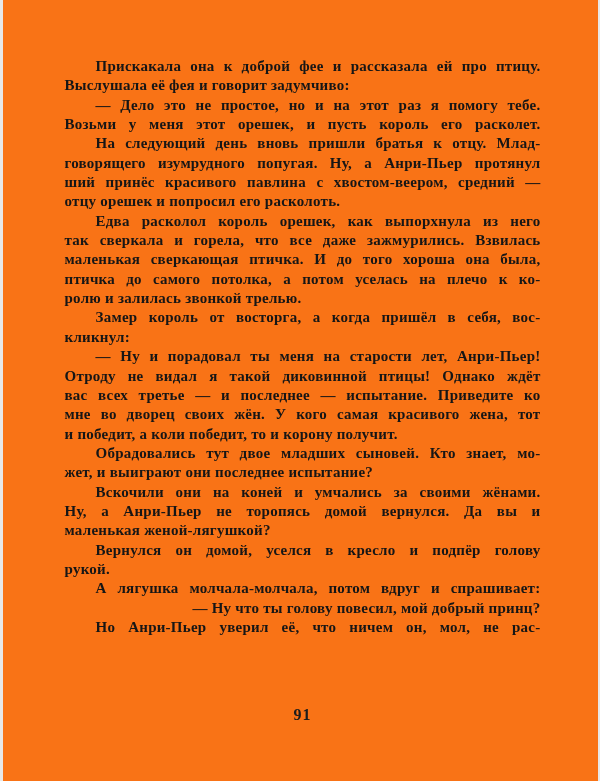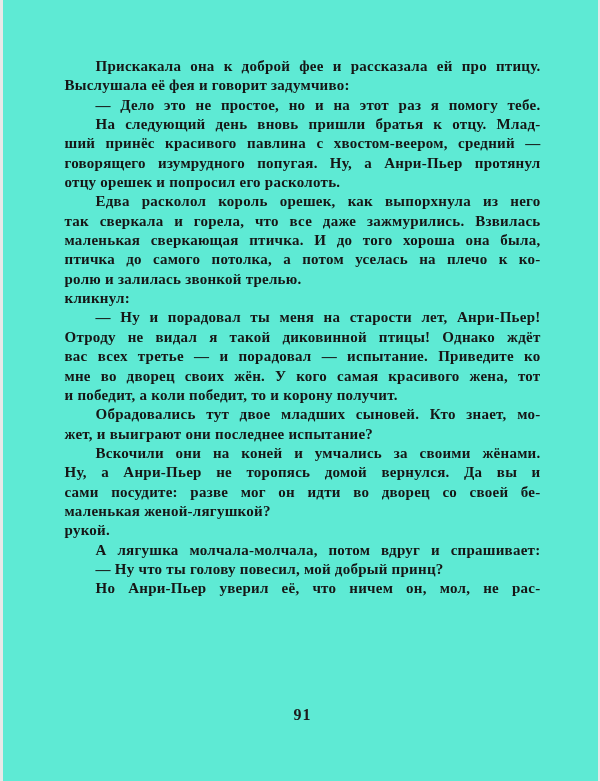--- a/index.html
+++ b/index.html
@@ -5,21 +5,21 @@
   html, body {
     margin: 0;
     padding: 0;
     background: #e8e8e8;
   }
   .book-page {
     position: relative;
     width: 595px;
     height: 781px;
     margin: 0 auto;
-    background: #5eead4;
+    background: #f97316;
     overflow: hidden;
     font-family: "Liberation Serif", "DejaVu Serif", serif;
     color: #161616;
   }
   .text-block {
     position: absolute;
     left: 62px;
     top: 57px;
     width: 476px;
     font-size: 15px;
@@ -34,20 +34,21 @@
   .ln {
     min-height: 19.35px;
     text-align: left;
   }
   .ln.jfy {
     text-align: justify;
     text-align-last: justify;
   }
   .ln.ind {
     text-indent: 31px;
+    text-align: right;
   }
   .page-number {
     position: absolute;
     left: 0;
     top: 706px;
     width: 600px;
     text-align: center;
     font-size: 16px;
     font-weight: 700;
     letter-spacing: 1px;
@@ -60,63 +61,65 @@
 <div class="book-page">
   <div class="text-block">
 
     <div class="para">
       <div class="ln ind jfy">Прискакала она к доброй фее и рассказала ей про птицу.</div>
       <div class="ln">Выслушала её фея и говорит задумчиво:</div>
     </div>
 
     <div class="para">
       <div class="ln ind jfy">— Дело это не простое, но и на этот раз я помогу тебе.</div>
+      <div class="ln jfy">Возьми у меня этот орешек, и пусть король его расколет.</div>
     </div>
 
 
     <div class="para">
       <div class="ln ind jfy">На следующий день вновь пришли братья к отцу. Млад-</div>
+      <div class="ln jfy">говорящего изумрудного попугая. Ну, а Анри-Пьер протянул</div>
       <div class="ln jfy">ший принёс красивого павлина с хвостом-веером, средний —</div>
-      <div class="ln jfy">говорящего изумрудного попугая. Ну, а Анри-Пьер протянул</div>
       <div class="ln">отцу орешек и попросил его расколоть.</div>
     </div>
 
     <div class="para">
       <div class="ln ind jfy">Едва расколол король орешек, как выпорхнула из него</div>
       <div class="ln jfy">так сверкала и горела, что все даже зажмурились. Взвилась</div>
       <div class="ln jfy">маленькая сверкающая птичка. И до того хороша она была,</div>
       <div class="ln jfy">птичка до самого потолка, а потом уселась на плечо к ко-</div>
       <div class="ln">ролю и залилась звонкой трелью.</div>
     </div>
 
     <div class="para">
+      <div class="ln ind jfy">Замер король от восторга, а когда пришёл в себя, вос-</div>
       <div class="ln">кликнул:</div>
     </div>
 
     <div class="para">
       <div class="ln ind jfy">— Ну и порадовал ты меня на старости лет, Анри-Пьер!</div>
       <div class="ln jfy">Отроду не видал я такой диковинной птицы! Однако ждёт</div>
-      <div class="ln jfy">вас всех третье — и порадовал — испытание. Приведите ко</div>
+      <div class="ln jfy">вас всех третье — и последнее — испытание. Приведите ко</div>
       <div class="ln jfy">мне во дворец своих жён. У кого самая красивого жена, тот</div>
       <div class="ln">и победит, а коли победит, то и корону получит.</div>
     </div>
 
     <div class="para">
       <div class="ln ind jfy">Обрадовались тут двое младших сыновей. Кто знает, мо-</div>
       <div class="ln">жет, и выиграют они последнее испытание?</div>
     </div>
 
     <div class="para">
       <div class="ln ind jfy">Вскочили они на коней и умчались за своими жёнами.</div>
       <div class="ln jfy">Ну, а Анри-Пьер не торопясь домой вернулся. Да вы и</div>
-      <div class="ln jfy">сами посудите: разве мог он идти во дворец со своей бе-</div>
       <div class="ln">маленькая женой-лягушкой?</div>
     </div>
 
     <div class="para">
+      <div class="ln ind jfy">Вернулся он домой, уселся в кресло и подпёр голову</div>
       <div class="ln">рукой.</div>
     </div>
 
     <div class="para">
       <div class="ln ind jfy">А лягушка молчала-молчала, потом вдруг и спрашивает:</div>
     </div>
 
     <div class="para">
       <div class="ln ind">— Ну что ты голову повесил, мой добрый принц?</div>
     </div>

